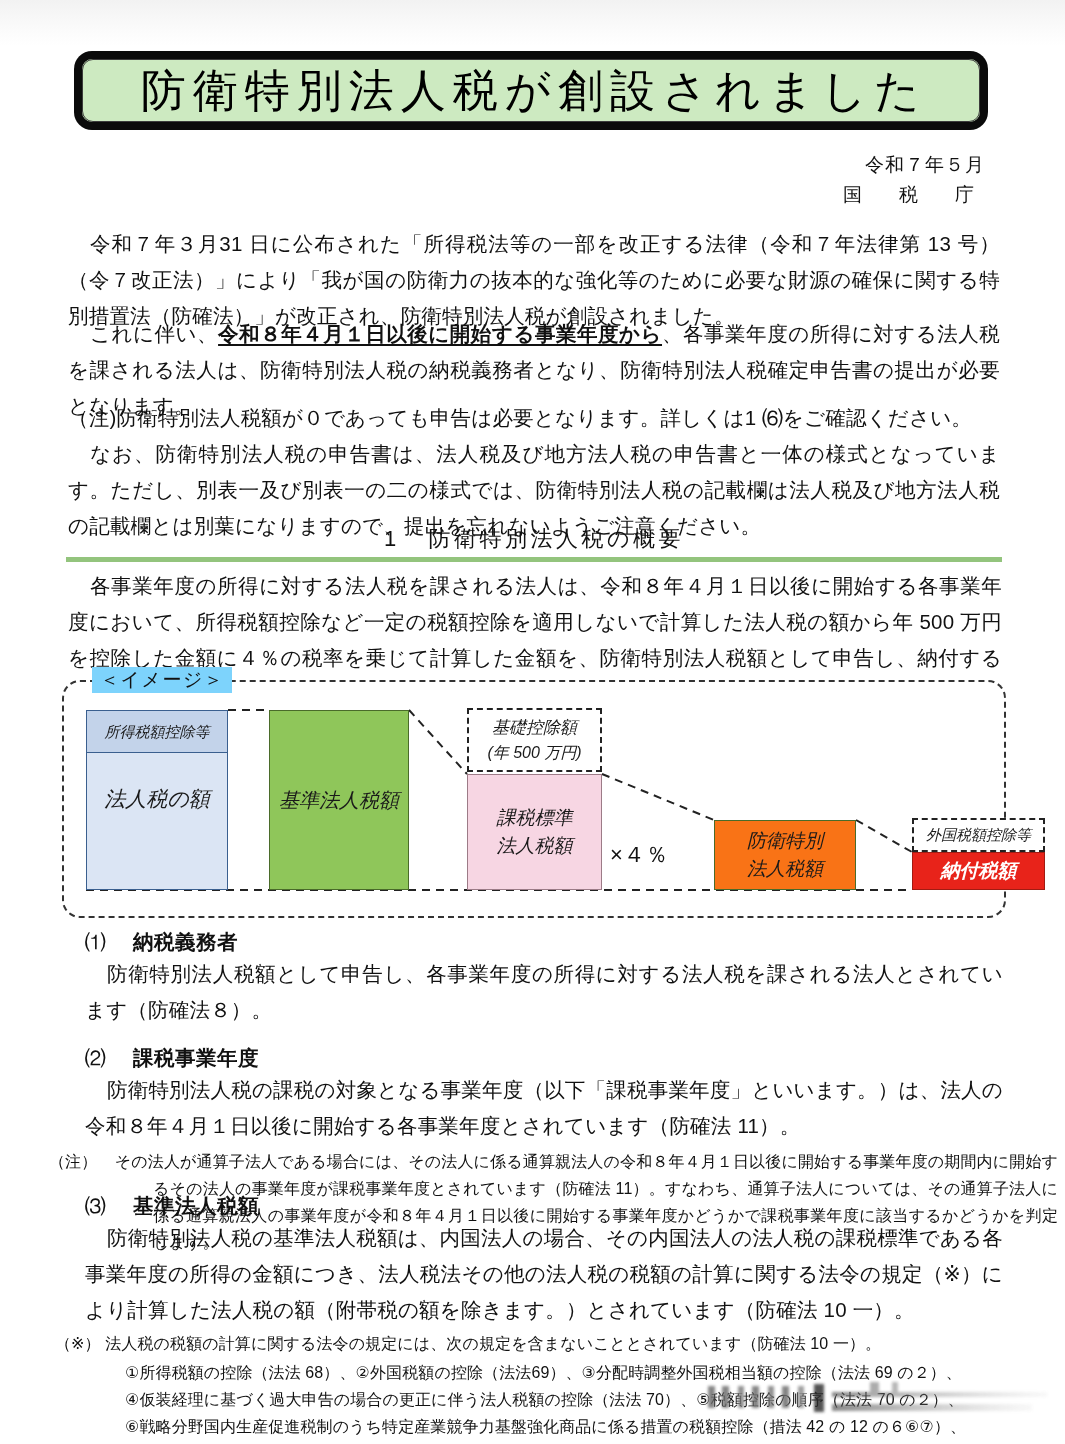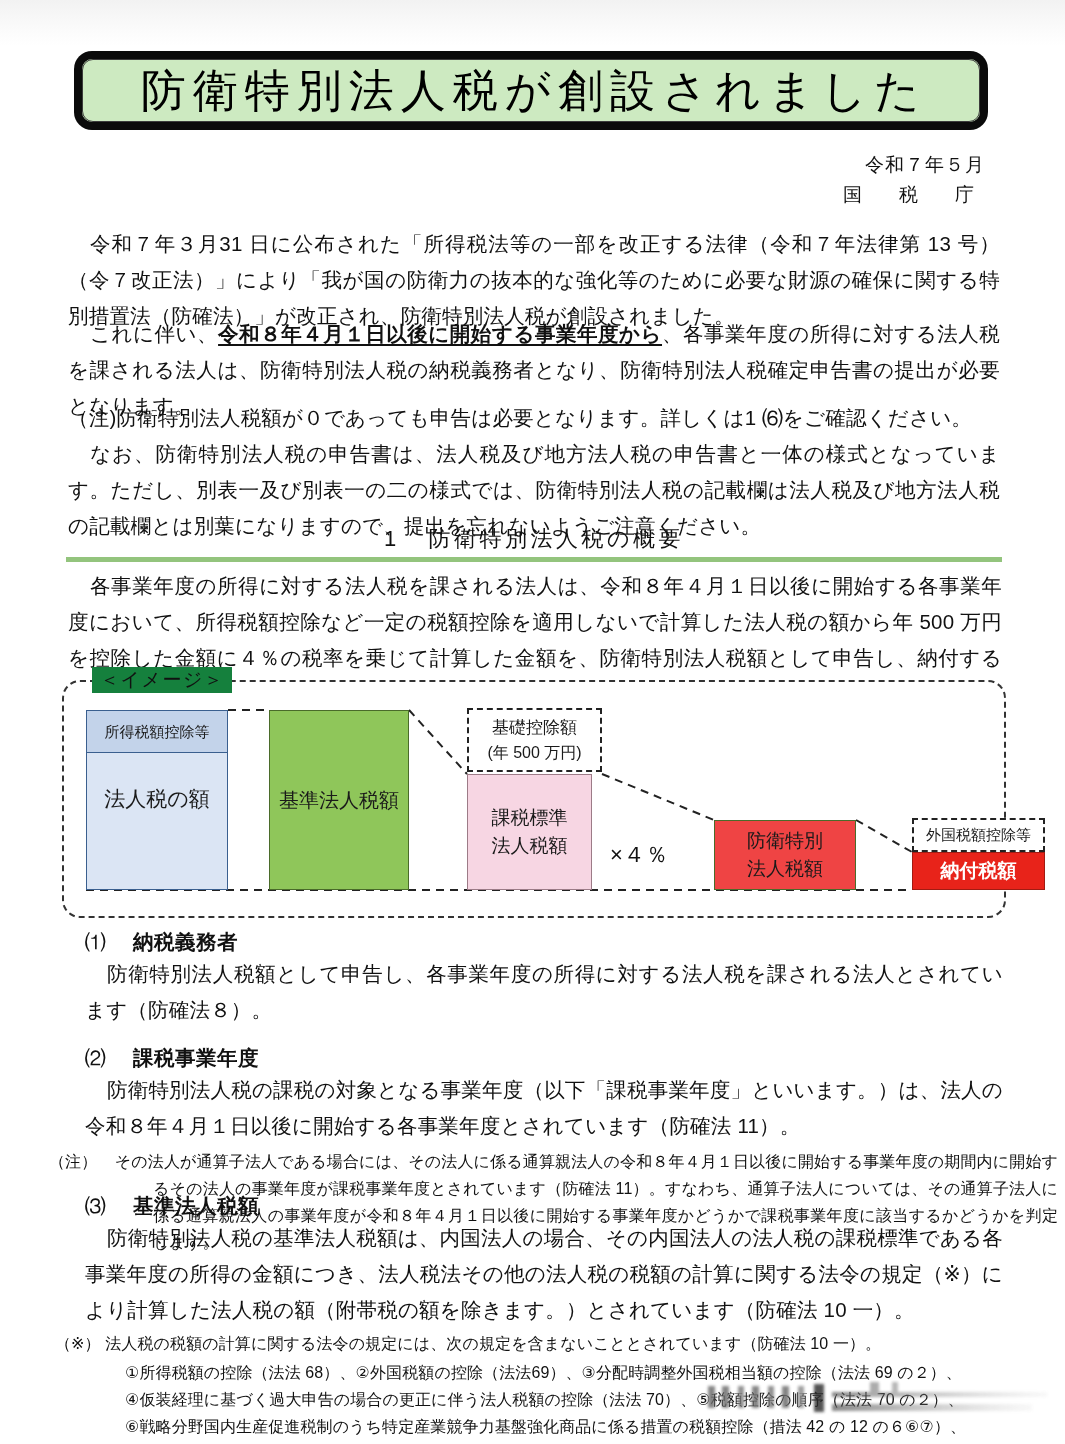--- a/index.html
+++ b/index.html
@@ -116,37 +116,38 @@
     height: 238px;
     border: 2.5px dashed #333;
     border-radius: 18px;
     box-sizing: border-box;
     background: #fff;
   }
   .diagram-label {
     position: absolute;
     left: 28px;
     top: -15px;
-    background: #15803d;
+    background: #7dd3fc;
     padding: 0 8px;
     font-size: 19px;
     letter-spacing: 1.5px;
     color: #111;
     z-index: 5;
   }
   .dbox {
     position: absolute;
     box-sizing: border-box;
     display: flex;
     flex-direction: column;
     align-items: center;
     justify-content: center;
     text-align: center;
     line-height: 1.45;
     color: #1a1a1a;
+    font-style: italic;
   }
 
   
   .b1 { left: 22px; top: 28px; width: 142px; height: 180px; border: 1.4px solid #3a5f8f; background:#dbe5f4; flex-direction: column; justify-content: flex-start; }
   .b1-top {
     width: 100%; height: 42px; background:#c3d3ea; border-bottom: 1.4px solid #3a5f8f;
     display:flex; align-items:center; justify-content:center; font-size: 15px; letter-spacing:0px; box-sizing:border-box;
   }
   .b1-main { flex: 1; display:flex; align-items:center; justify-content:center; font-size: 21px; padding-bottom: 43px; }
 
@@ -154,28 +155,28 @@
   .b2 { left: 205px; top: 28px; width: 140px; height: 180px; border: 1.6px solid #4a6b2a; background:#8fc65a; font-size: 20px; }
 
   
   .b3-ded {
     left: 403px; top: 26px; width: 135px; height: 64px;
     border: 2px dashed #222; background: #fff; font-size: 17px; line-height: 1.5;
   }
   .b3-ded .small { font-size: 16px; }
 
   
-  .b3 { left: 403px; top: 92px; width: 125px; height: 116px; border: 1.5px solid #9c7b87; background:#f7d6e3; font-size: 19px; }
+  .b3 { left: 403px; top: 92px; width: 135px; height: 116px; border: 1.5px solid #9c7b87; background:#f7d6e3; font-size: 19px; }
 
   .times4 {
     position:absolute; left: 546px; top: 158px; font-size: 22px; letter-spacing: 0.5px; color: #111;
   }
 
   
-  .b4 { left: 650px; top: 138px; width: 142px; height: 70px; border: 1.6px solid #4a6b2a; background:#ef4444; font-size: 19px; }
+  .b4 { left: 650px; top: 138px; width: 142px; height: 70px; border: 1.6px solid #4a6b2a; background:#f97316; font-size: 19px; }
 
   
   .b5-ded {
     left: 848px; top: 136px; width: 133px; height: 34px;
     border: 2px dashed #222; background:#fff; font-size: 15px;
   }
   
   .b5 { left: 848px; top: 170px; width: 133px; height: 38px; border: 1.4px solid #a21b12; background:#e8231a; color:#fff; font-weight: bold; font-size: 19px; }
 
   .diag-svg { position: absolute; left:0; top:0; width: 944px; height: 238px; pointer-events:none; }

